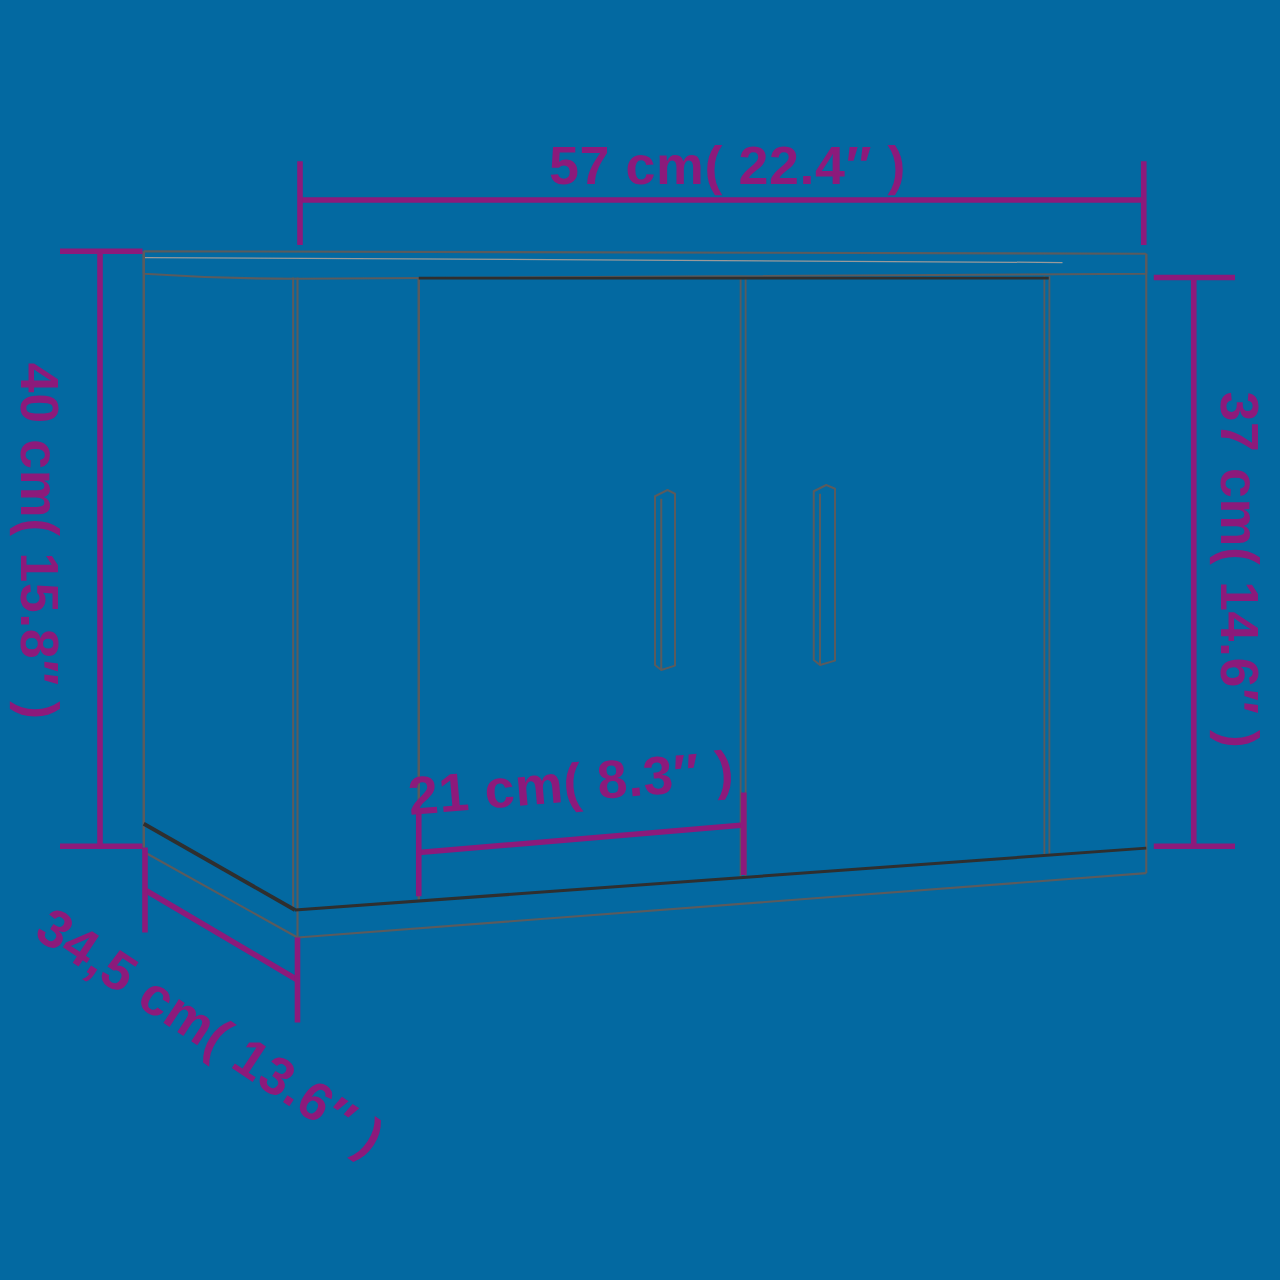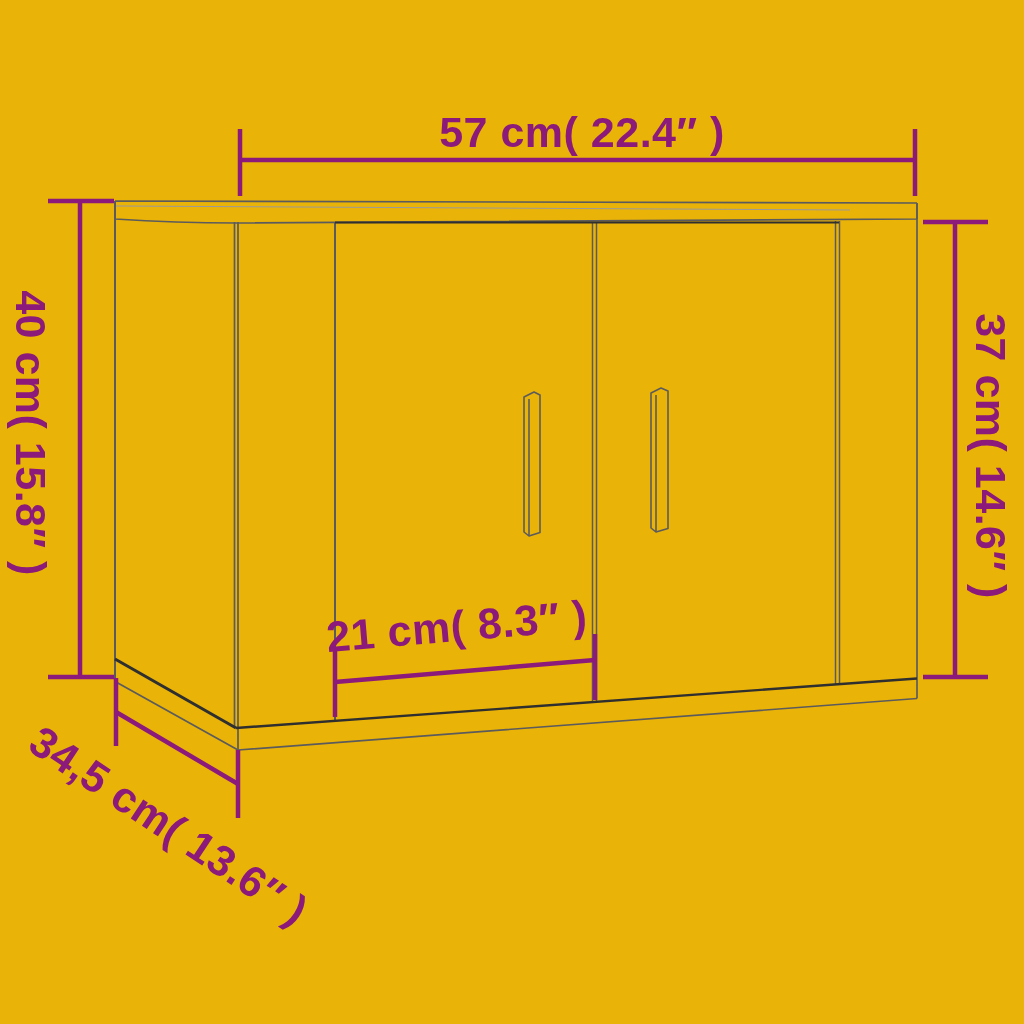--- a/index.html
+++ b/index.html
@@ -1,16 +1,16 @@
 <!DOCTYPE html>
 <html><head>
 <meta charset="utf-8">
 <style>
   html,body{margin:0;padding:0;background:#ffffff;}
-  .canvas{position:relative;width:1024px;height:1024px;background:#eab308;overflow:hidden;
+  .canvas{position:relative;width:1024px;height:1024px;background:#0369a1;overflow:hidden;
           font-family:"Liberation Sans", sans-serif;}
   svg{position:absolute;left:0;top:0;}
   .dim-text text{
     font-family:"Liberation Sans", sans-serif;
     font-weight:700;
     font-size:43px;
     letter-spacing:0.5px;
   }
 </style>
 </head>

